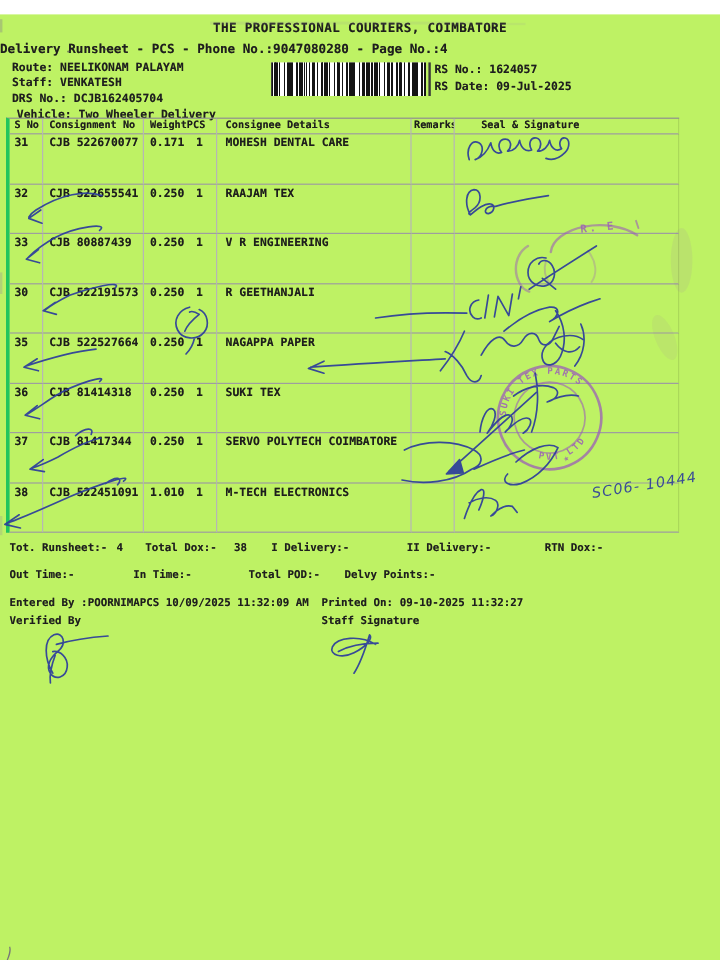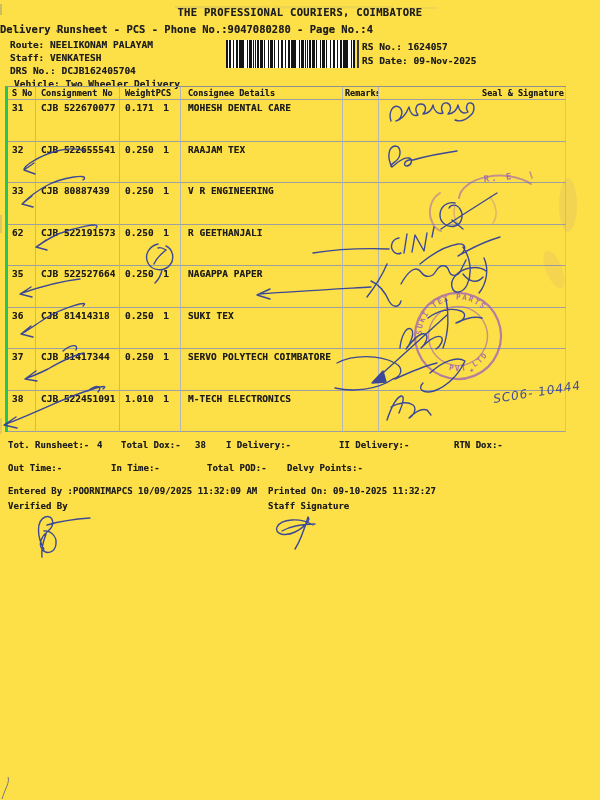--- a/index.html
+++ b/index.html
@@ -1,18 +1,18 @@
 <!DOCTYPE html>
 <html><head>
 <meta charset="utf-8">
 <style>
   * { margin:0; padding:0; box-sizing:border-box; }
   html,body { width:600px; height:800px; }
   body { position:relative; overflow:hidden; background:#ffffff; font-family:"DejaVu Sans Mono", monospace; }
-  .page { position:absolute; inset:0; background:#fde047; }
+  .page { position:absolute; inset:0; background:#bef264;margin-top:12px; }
   .print { color:#1e1e1e; font-weight:bold; text-shadow:0 0 0.5px rgba(25,25,25,0.5); }
   .title    { position:absolute; top:6px;  left:0; width:100%; text-align:center; font-size:10.5px; letter-spacing:.3px; }
   .subtitle { position:absolute; top:23px; left:0; width:100%; text-align:left; font-size:10.5px; }
   .info-line { position:absolute; font-size:9.5px; white-space:nowrap;text-align:center; }
   .l-route   { left:10px; top:39px; }
   .l-staff   { left:10px; top:52px; }
   .l-drs     { left:10px; top:65px; }
   .l-vehicle { left:14px; top:78px; }
   .l-rsno    { left:362px; top:41px; }
   .l-rsdate  { left:362px; top:55px; }
@@ -30,21 +30,21 @@
   .cell { border-right:1px solid #b6b6b6; border-bottom:1px solid #9e9e9e;
           font-size:9.5px; font-weight:bold; color:#1d1d1d; text-shadow:0 0 0.4px rgba(0,0,0,.45);
           padding:2px 1px 0 5px; white-space:nowrap; overflow:hidden; }
   .hcell { font-size:8.5px; padding-top:1px; }
   .c-last { border-right:1px solid rgba(0,0,0,0.10); }
   .c-sno { padding-left:4px; }
   .c-wp { display:flex; }
   .c-wp .pv { margin-left:auto; margin-right:10px; }
   .c-wp .hp { margin-left:auto; margin-right:9px; }
   .c-cons { padding-left:7px; }
-  .c-seal-h { padding-left:22px;text-align:right; }
+  .c-seal-h { padding-left:22px; }
 
   .sline { position:absolute; left:0; width:100%; height:12px; font-size:9px;text-align:right; }
   .sline span { position:absolute; white-space:nowrap; }
   .sl1 { top:440px; } .sl2 { top:463px; } .sl3 { top:486px; } .sl4 { top:501px; }
 
   .ink { position:absolute; left:0; top:0; width:600px; height:800px; pointer-events:none; }
 </style>
 </head>
 <body>
 
@@ -54,21 +54,21 @@
   <div class="subtitle print">Delivery Runsheet - PCS - Phone No.:9047080280 - Page No.:4</div>
 
   <div class="info-line l-route print">Route: NEELIKONAM PALAYAM</div>
   <div class="info-line l-staff print">Staff: VENKATESH</div>
   <div class="info-line l-drs print">DRS No.: DCJB162405704</div>
   <div class="info-line l-vehicle print">Vehicle: Two Wheeler Delivery</div>
 
   <div class="barcode"></div>
   <div class="rs-divider"></div>
   <div class="info-line l-rsno print">RS No.: 1624057</div>
-  <div class="info-line l-rsdate print">RS Date: 09-Nov-2025</div>
+  <div class="info-line l-rsdate print">RS Date: 09-Jul-2025</div>
 
   <div class="tbl">
 
     <div class="cell hcell c-sno">S No</div>
     <div class="cell hcell">Consignment No</div>
     <div class="cell hcell c-wp">
       <span>Weight</span>
       <span class="hp">PCS</span>
     </div>
     <div class="cell hcell c-cons">Consignee Details</div>
@@ -98,21 +98,21 @@
     <div class="cell c-sno">33</div>
     <div class="cell">CJB 80887439</div>
     <div class="cell c-wp">
         <span class="wv">0.250</span>
         <span class="pv">1</span>
       </div>
     <div class="cell c-cons">V R ENGINEERING</div>
     <div class="cell"></div>
     <div class="cell c-last"></div>
 
-    <div class="cell c-sno">62</div>
+    <div class="cell c-sno">30</div>
     <div class="cell">CJB 522191573</div>
     <div class="cell c-wp">
         <span class="wv">0.250</span>
         <span class="pv">1</span>
       </div>
     <div class="cell c-cons">R GEETHANJALI</div>
     <div class="cell"></div>
     <div class="cell c-last"></div>
 
     <div class="cell c-sno">35</div>

